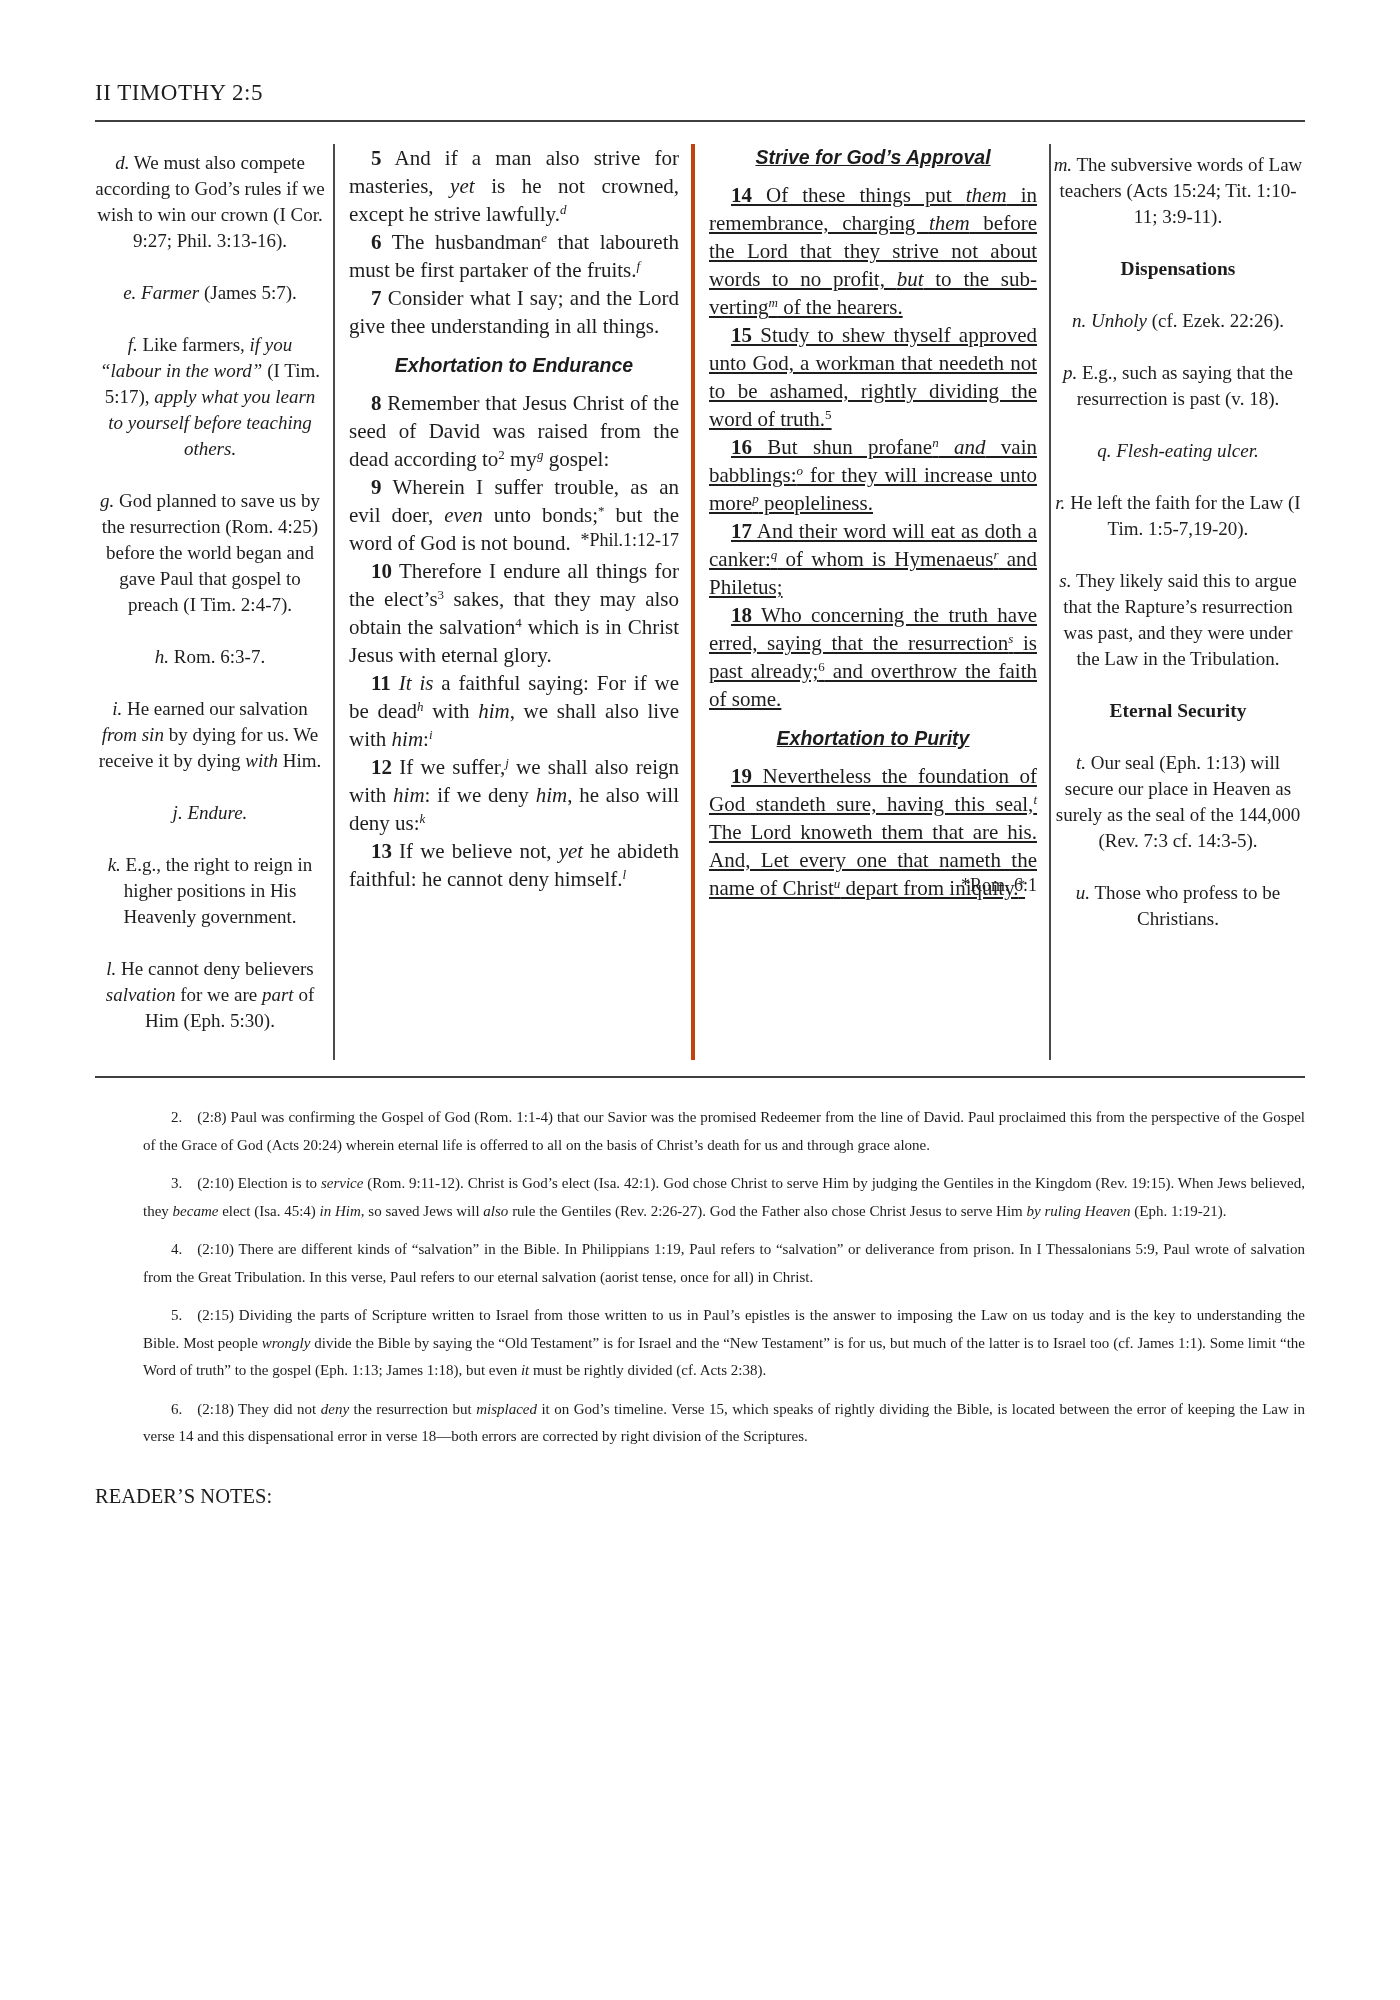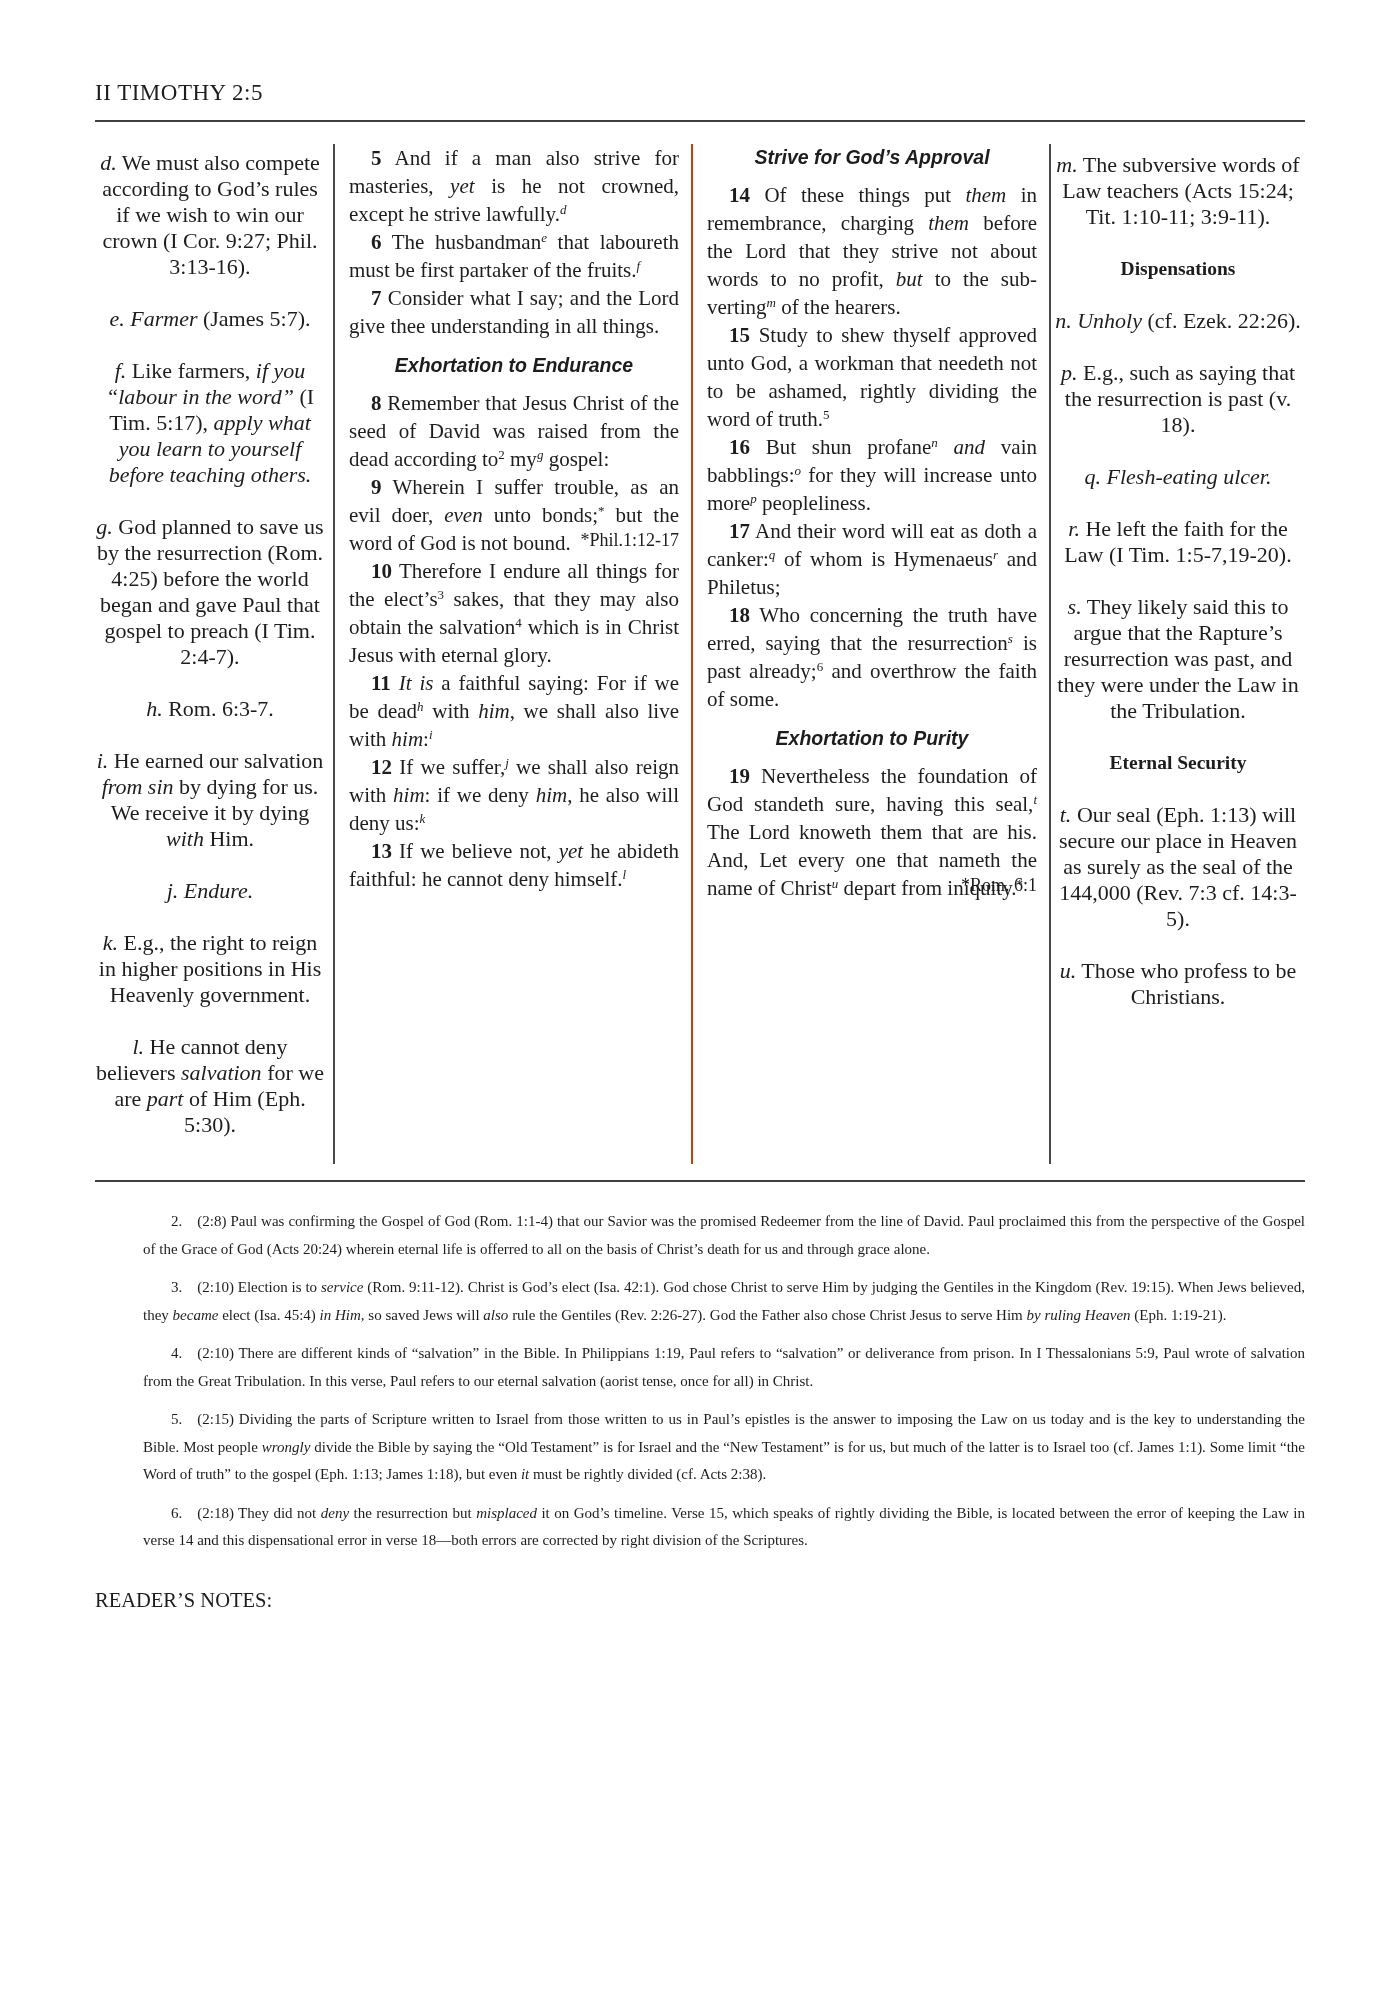--- a/index.html
+++ b/index.html
@@ -20,38 +20,38 @@
   .rule-bottom { margin-top: 16px; margin-bottom: 26px; }
 
   .columns {
     display: grid;
     grid-template-columns: 238px 358px 358px 256px;
     align-items: stretch;
   }
   .col { min-height: 10px; }
   .col-notes-left  { padding-right: 8px; padding-top: 6px; }
   .col-scripture-1 { border-left: 2px solid #4a4a4a; padding-left: 14px; padding-right: 12px; }
-  .col-scripture-2 { border-left: 2px solid #c2410c; padding-left: 14px; padding-right: 12px; }
+  .col-scripture-2 { border-left: 4px solid #c2410c; padding-left: 14px; padding-right: 12px; text-decoration: underline; }
   .col-notes-right { border-left: 2px solid #4a4a4a; padding-top: 8px; }
 
   .verse {
     position: relative;
     font-size: 21px; line-height: 28px;
     text-align: justify; text-indent: 22px;
   }
   .col-heading {
     font-family: "Liberation Sans", sans-serif;
     font-weight: bold; font-style: italic;
     font-size: 19.5px; text-align: center;
     margin: 14px 0 12px;
   }
   .col-scripture-2 > p:first-child { margin-top: 2px; }
 
   .margin-note {
-    font-size: 22px; line-height: 26px;
+    font-size: 19px; line-height: 26px;
     text-align: center; margin-bottom: 26px;
   }
   .margin-heading {
     font-size: 19.5px; line-height: 26px; font-weight: bold;
     text-align: center; margin-bottom: 26px;
   }
 
   .footnotes { }
   .footnote {
     font-size: 15px; line-height: 27.5px;

